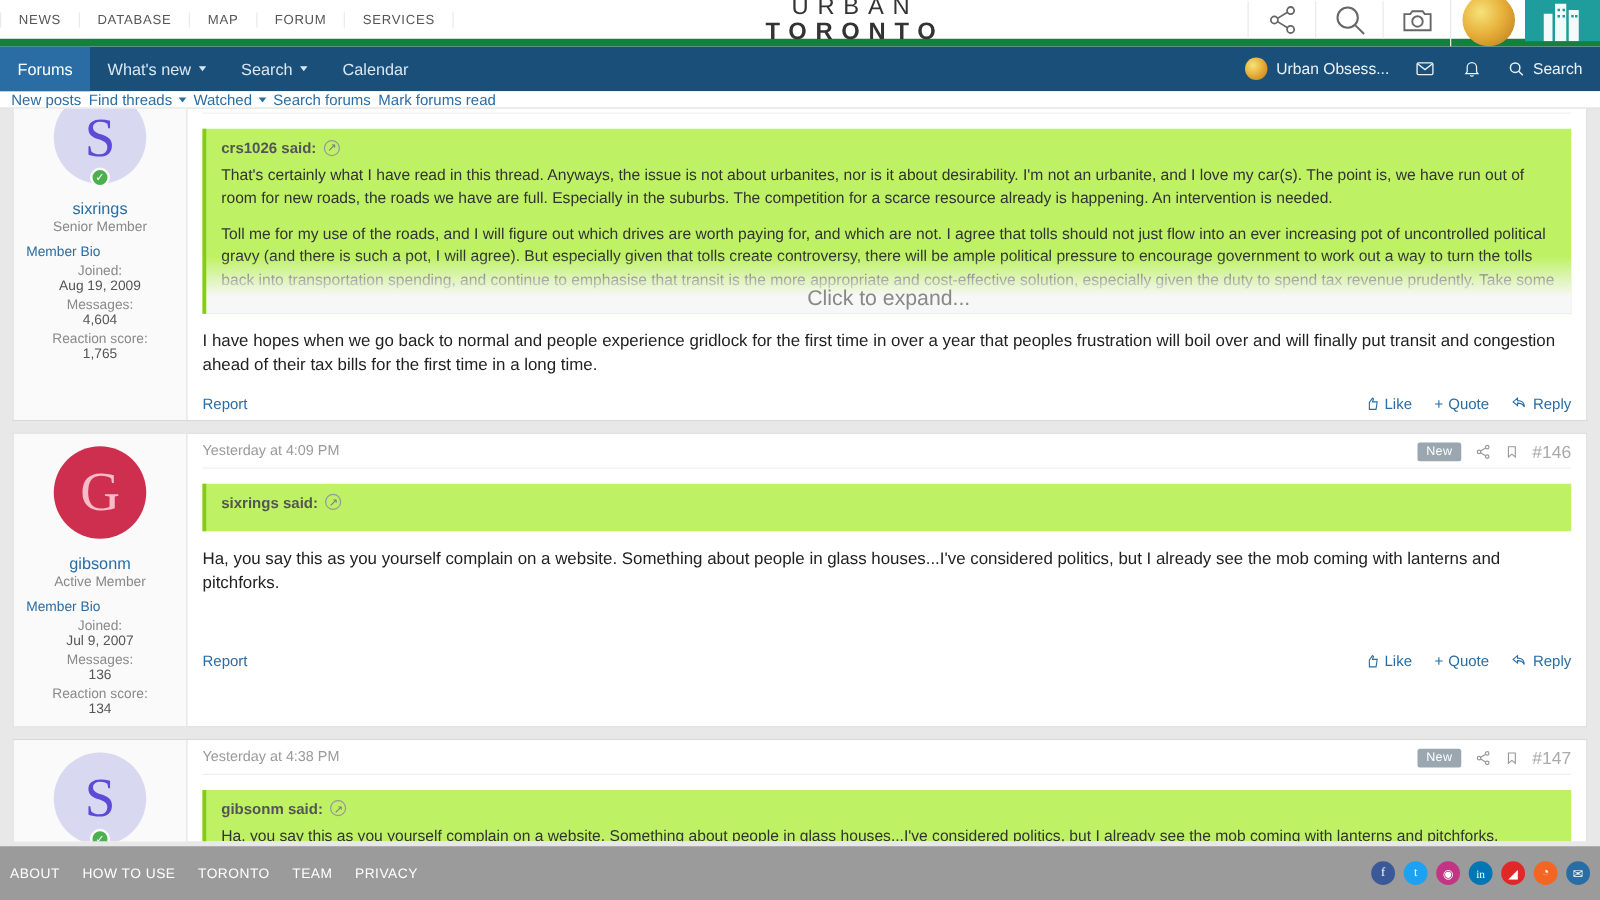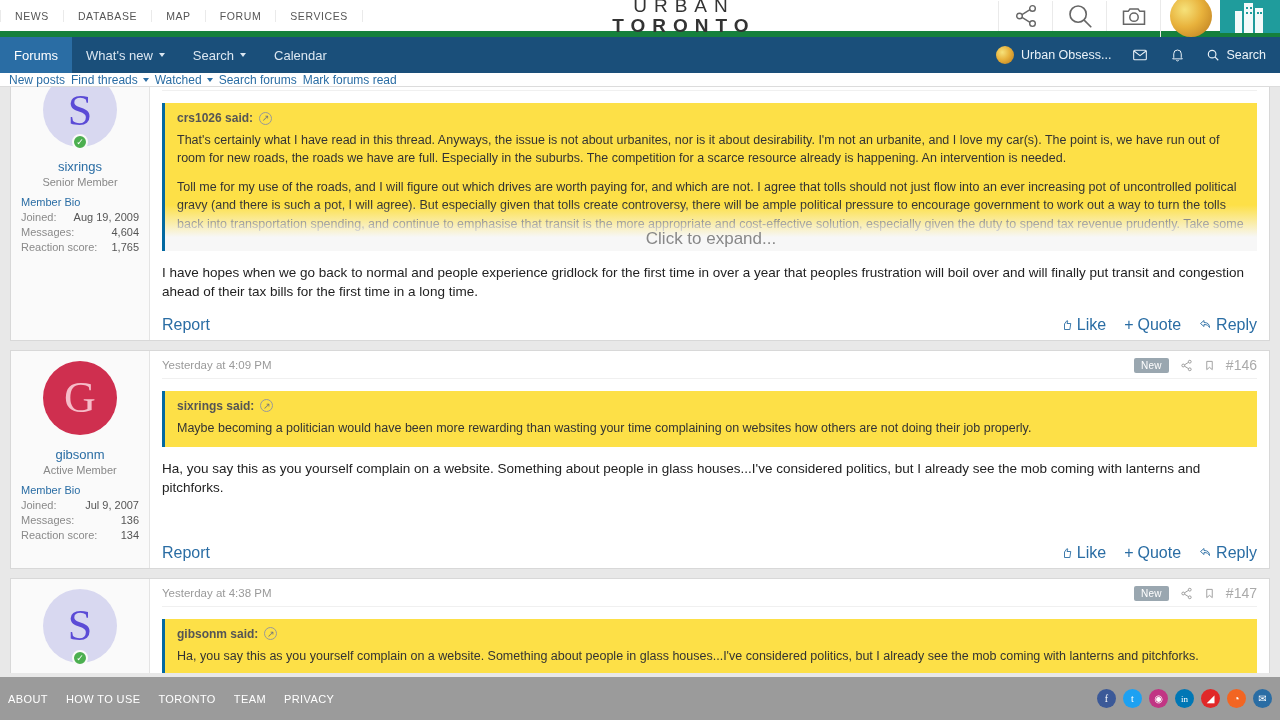--- a/index.html
+++ b/index.html
@@ -219,20 +219,21 @@
     margin-top: 8px;
     text-align: left;
     cursor: pointer;
   }
   .pstat {
     display: flex;
     justify-content: space-between;
     font-size: 11px;
     color: #8a8a8a;
     margin-top: 3px;
+    flex-direction: column;
   }
   .pstat .v { color: #555; }
 
   .post-main {
     flex: 1;
     min-width: 0;
     position: relative;
     padding: 0 12px 6px 12px;
   }
   .post-head {
@@ -256,22 +257,22 @@
     background: #9aa7b0;
     color: #fff;
     font-size: 10px;
     padding: 2px 7px;
     border-radius: 2px;
     letter-spacing: .3px;
   }
   .post-num { color: #aaa; font-size: 14px; cursor: pointer; }
 
   .quote {
-    border-left: 3px solid #0369a1;
-    background: #fde047;
+    border-left: 3px solid #84cc16;
+    background: #bef264;
     margin: 12px 0 0 0;
     padding: 8px 12px 10px 12px;
     position: relative;
   }
   .quote-head {
     font-size: 12px;
     color: #666;
     margin-bottom: 6px;
     display: flex;
     align-items: center;
@@ -314,21 +315,21 @@
   .body-text {
     font-size: 13.5px;
     line-height: 1.4;
     color: #222;
     margin: 13px 0 0 0;
   }
   .post-foot {
     display: flex;
     align-items: flex-start;
     margin-top: 14px;
-    font-size: 16px;
+    font-size: 12px;
   }
   .report {
     color: #2a6da4;
     cursor: pointer;
   }
   .foot-actions {
     margin-left: auto;
     display: flex;
     gap: 18px;
     color: #2a6da4;
@@ -609,21 +610,20 @@
           </span>
           <span class="post-num">#146</span>
         </span>
       </div>
 
       <div class="quote">
         <div class="quote-head">
           <b>sixrings said:</b>
           <span class="arrow-ic">↗</span>
         </div>
-        <p>Maybe becoming a politician would have been more rewarding than wasting your time complaining on websites how others are not doing their job properly.</p>
       </div>
 
       <div class="body-text">Ha, you say this as you yourself complain on a website. Something about people in glass houses...I've considered politics, but I already see the mob coming with lanterns and pitchforks.</div>
 
       <div class="post-foot" style="margin-top:46px;">
         <span class="report">Report</span>
         <span class="foot-actions">
           <span>
             <svg width="12" height="12" viewBox="0 0 24 24" fill="none" stroke="#2a6da4" stroke-width="1.8">
               <path d="M7 21V10l5-7 1.5 1.2L12 9h7.5l-1.8 12z"></path>

